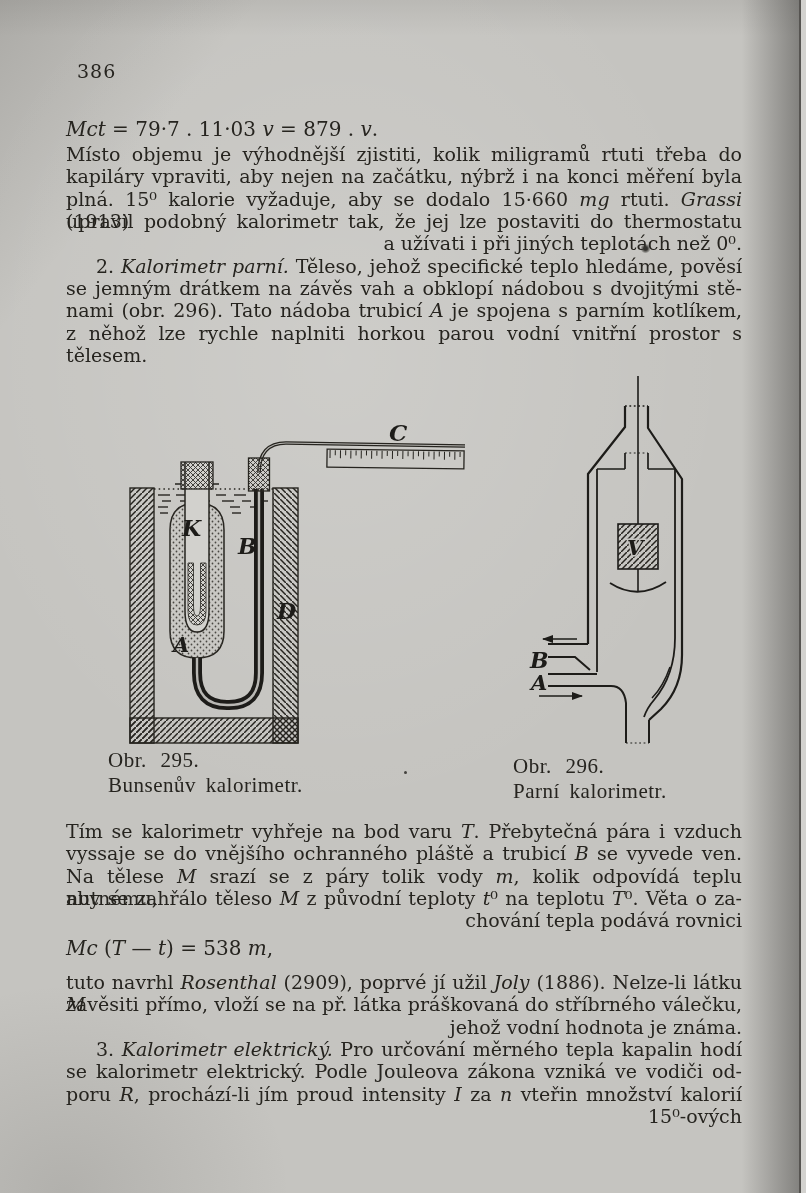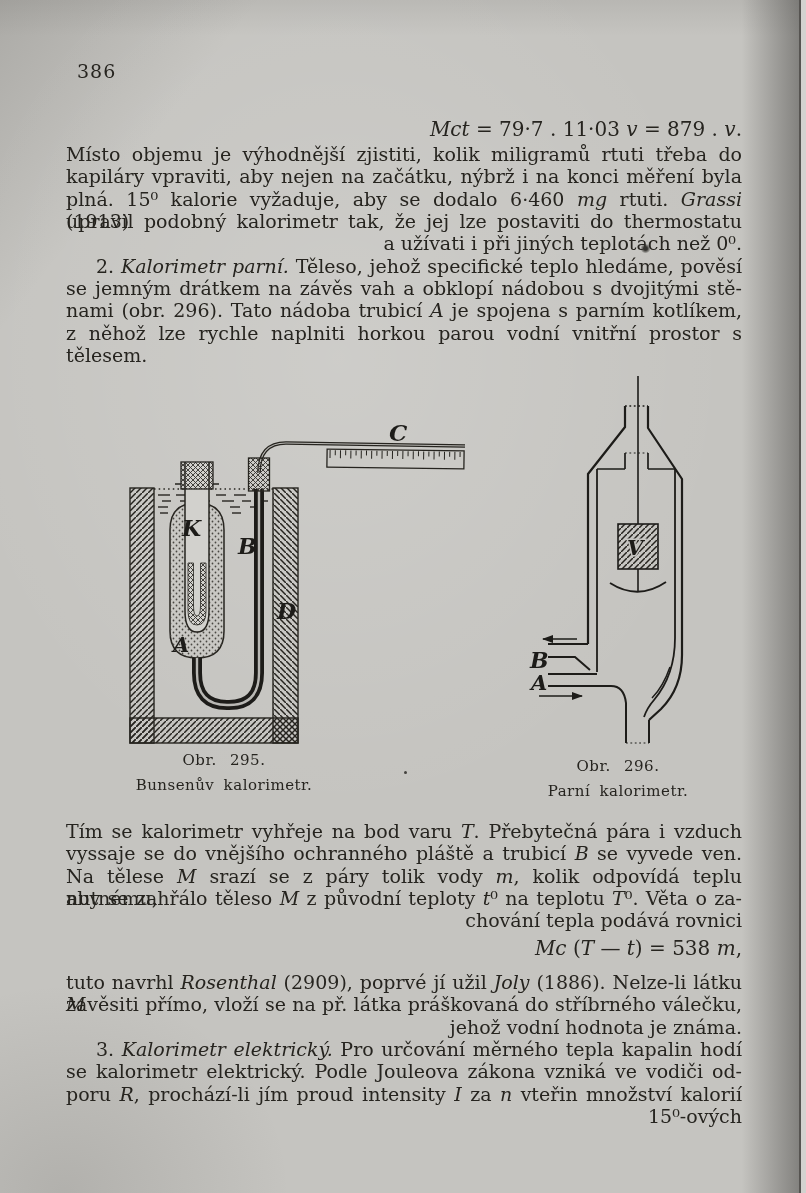--- a/index.html
+++ b/index.html
@@ -14,22 +14,22 @@
       linear-gradient(to bottom, rgba(70,68,64,0.10) 0%, rgba(70,68,64,0) 3%),
       #c5c4c0;
   }
   .edge{position:absolute;top:0;right:0;width:5px;height:100%;background:#d3d2cf;border-left:2px solid #565451;}
   .pageno{position:absolute;left:77px;top:60px;font-size:19px;letter-spacing:1px;}
   .tblock{position:absolute;left:66px;width:676px;font-size:19px;line-height:22.35px;}
   .line{height:22.35px;text-align:right;}
   .j{text-align:justify;text-align-last:justify;}
   .ind{text-indent:30px;}
   .it{font-style:italic;}
-  .formula{position:absolute;left:66px;width:676px;text-align:right;font-size:20px;}
-  .figcap{position:absolute;text-align:center;font-size:15px;line-height:25px;}
+  .formula{position:absolute;left:66px;width:676px;text-align:left;font-size:20px;}
+  .figcap{position:absolute;font-size:21px;line-height:25px;font-family:Liberation Serif, serif;}
   .cap1{word-spacing:8px;letter-spacing:0.5px;}
   .cap2{word-spacing:4px;letter-spacing:0.5px;}
   .smudge{position:absolute;left:640px;top:244px;width:11px;height:9px;border-radius:50%;
     background:radial-gradient(circle,#34332f 25%,rgba(52,51,47,0) 72%);}
   .capdot{position:absolute;left:404px;top:771px;width:3px;height:3px;border-radius:50%;background:#44423e;}
   .fig{position:absolute;}
   svg{display:block;}
   svg text{font-family:"DejaVu Serif",serif;font-weight:bold;font-style:italic;fill:#1d1c19;}
 </style>
 </head>
@@ -37,21 +37,21 @@
 
 <div class="page">
 
   <div class="pageno">386</div>
 
   <div class="formula" style="top:117px"><span class="it">Mct</span><span> = 79·7 . 11·03 </span><span class="it">v</span><span> = 879 . </span><span class="it">v</span><span>.</span></div>
 
   <div class="tblock" style="top:143px">
     <div class="line j"><span>Místo objemu je výhodnější zjistiti, kolik miligramů rtuti třeba do</span></div>
     <div class="line j"><span>kapiláry vpraviti, aby nejen na začátku, nýbrž i na konci měření byla</span></div>
-    <div class="line j"><span>plná. 15⁰ kalorie vyžaduje, aby se dodalo 6·460 </span><span class="it">mg</span><span> rtuti. </span><span class="it">Grassi</span><span> (1913)</span></div>
+    <div class="line j"><span>plná. 15⁰ kalorie vyžaduje, aby se dodalo 15·660 </span><span class="it">mg</span><span> rtuti. </span><span class="it">Grassi</span><span> (1913)</span></div>
     <div class="line j"><span>upravil podobný kalorimetr tak, že jej lze postaviti do thermostatu</span></div>
     <div class="line"><span>a užívati i při jiných teplotách než 0⁰.</span></div>
     <div class="line j ind"><span>2. </span><span class="it">Kalorimetr parní.</span><span> Těleso, jehož specifické teplo hledáme, pověsí</span></div>
     <div class="line j"><span>se jemným drátkem na závěs vah a obklopí nádobou s dvojitými stě-</span></div>
     <div class="line j"><span>nami (obr. 296). Tato nádoba trubicí </span><span class="it">A</span><span> je spojena s parním kotlíkem,</span></div>
     <div class="line j"><span>z něhož lze rychle naplniti horkou parou vodní vnitřní prostor s tělesem.</span></div>
   </div>
 
   <div class="fig" style="left:118px;top:415px">
     <svg width="352" height="335" viewBox="0 0 352 335">

